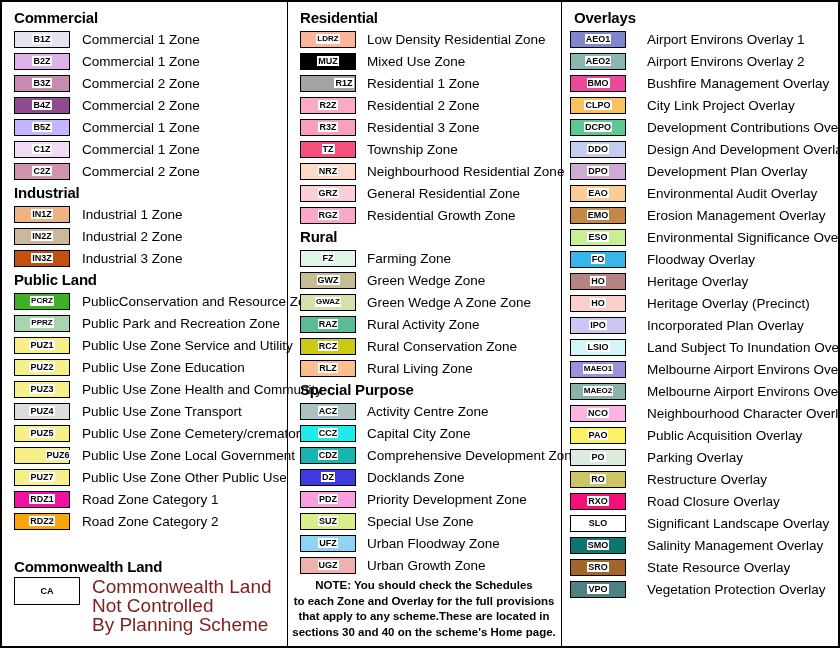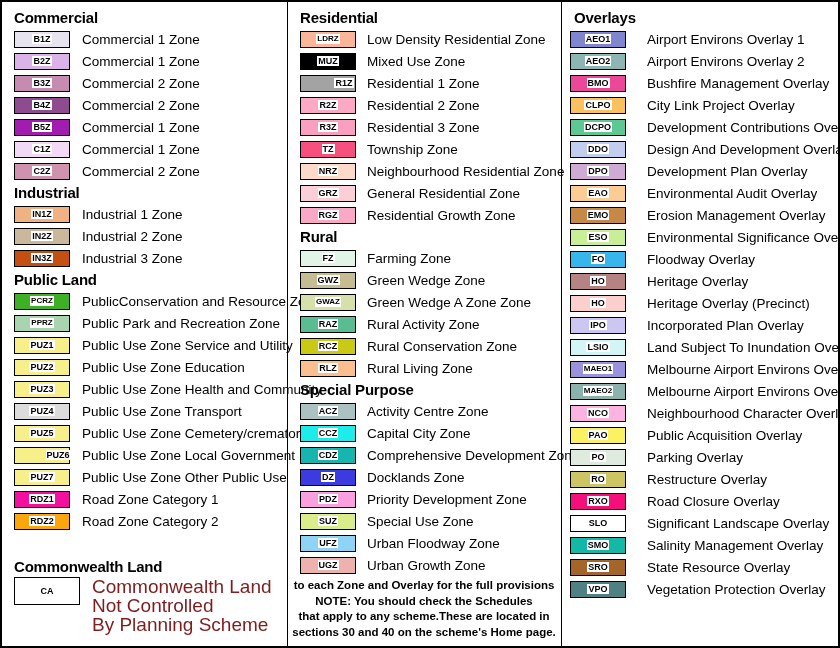--- a/index.html
+++ b/index.html
@@ -151,21 +151,21 @@
             </div>
           <div class="label">Commercial 2 Zone</div>
         </div>
         <div class="row">
           <div class="swatch" style="background:#8e4b8e;">
               <span class="code">B4Z</span>
             </div>
           <div class="label">Commercial 2 Zone</div>
         </div>
         <div class="row">
-          <div class="swatch" style="background:#a21caf;">
+          <div class="swatch" style="background:#c4b5fd;">
               <span class="code">B5Z</span>
             </div>
           <div class="label">Commercial 1 Zone</div>
         </div>
         <div class="row">
           <div class="swatch" style="background:#f2d9f5;">
               <span class="code">C1Z</span>
             </div>
           <div class="label">Commercial 1 Zone</div>
         </div>
@@ -439,22 +439,22 @@
         <div class="row">
           <div class="swatch" style="background:#edb2ae;">
               <span class="code">UGZ</span>
             </div>
           <div class="label">Urban Growth Zone</div>
         </div>
       </div>
     </div>
 
     <div class="note">
+      <div>NOTE: You should check the Schedules</div>
       <div>to each Zone and Overlay for the full provisions</div>
-      <div>NOTE: You should check the Schedules</div>
       <div>that apply to any scheme.These are located in</div>
       <div>sections 30 and 40 on the scheme's Home page.</div>
     </div>
   </div>
 
   <div class="column col-right">
     <div>
       <div class="section-title">Overlays</div>
       <div id="overlay-rows">
           <div class="row">
@@ -589,21 +589,21 @@
             </div>
             <div class="label">Road Closure Overlay</div>
           </div>
           <div class="row">
             <div class="swatch" style="background:#a8ceа2;">
               <span class="code">SLO</span>
             </div>
             <div class="label">Significant Landscape Overlay</div>
           </div>
           <div class="row">
-            <div class="swatch" style="background:#14b8a6;">
+            <div class="swatch" style="background:#0f766e;">
               <span class="code">SMO</span>
             </div>
             <div class="label">Salinity Management Overlay</div>
           </div>
           <div class="row">
             <div class="swatch" style="background:#a4652a;">
               <span class="code">SRO</span>
             </div>
             <div class="label">State Resource Overlay</div>
           </div>

